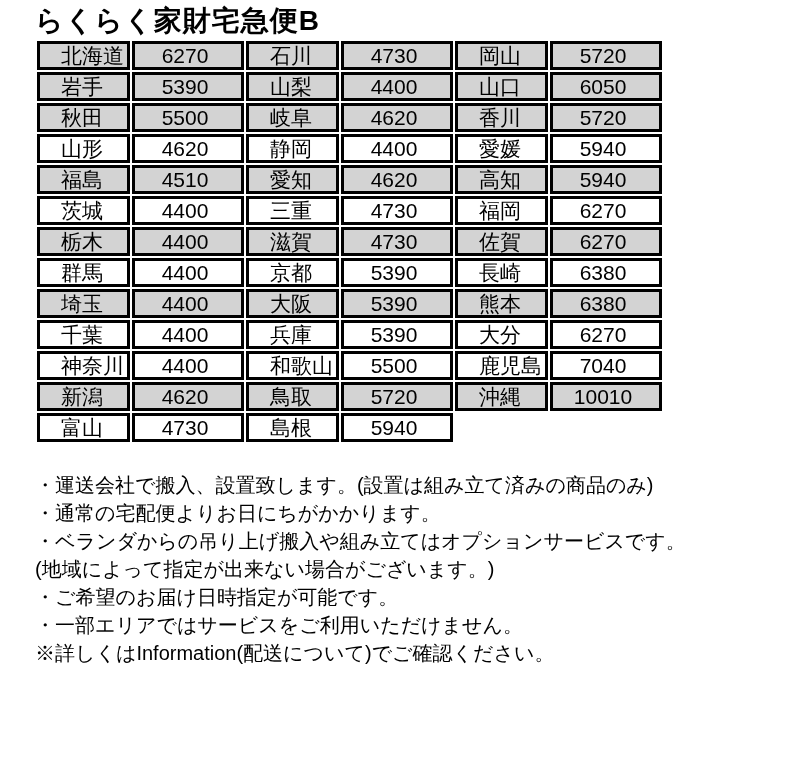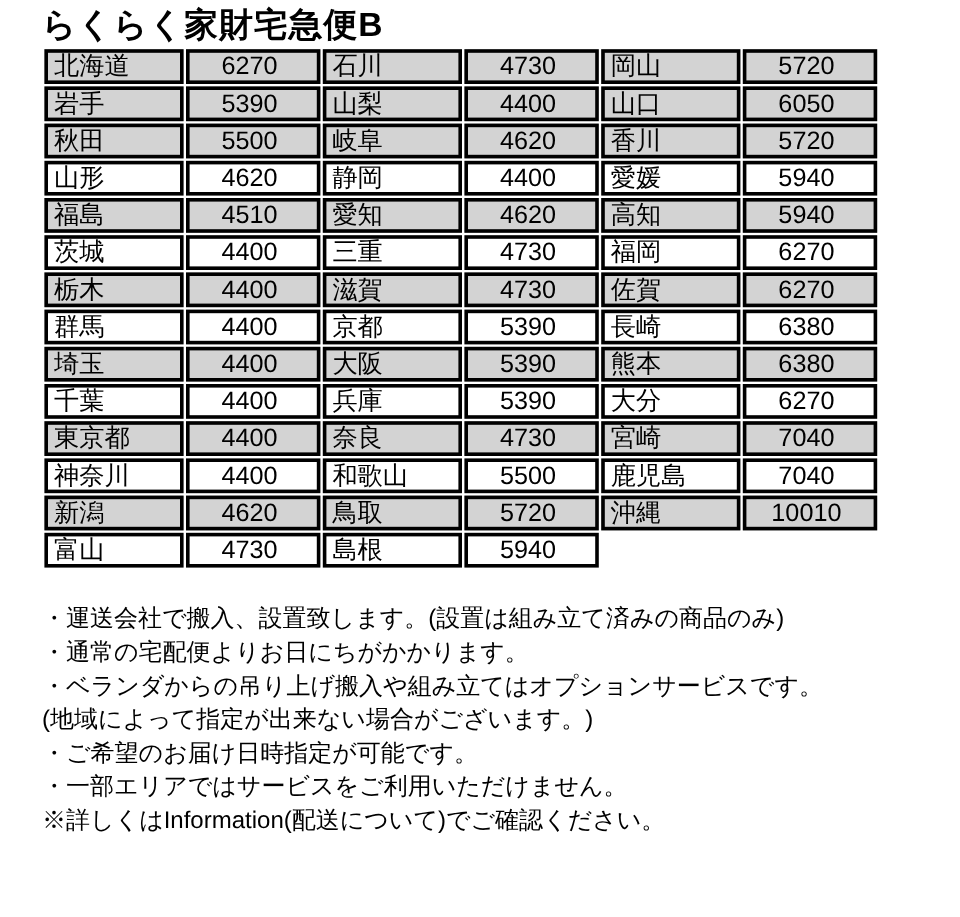--- a/index.html
+++ b/index.html
@@ -32,21 +32,21 @@
   }
   table.fees td{
     border:3px solid var(--border);
     height:29px;
     font-size:21px;
     line-height:23px;
     white-space:nowrap;
     overflow:hidden;
     background:var(--plain);
   }
-  table.fees td.name{width:116px;text-align:left;padding-left:5px;}
+  table.fees td.name{width:93px;text-align:left;padding-left:21px;}
   table.fees td.price{width:112px;text-align:center;padding-right:6px;}
   table.fees tr.shaded td.filled{background:var(--shaded);}
   table.fees td.empty{border:none;background:transparent;}
   .notes{
     margin-top:27px;
     font-size:20px;
     line-height:28px;
   }
   .note-line{white-space:nowrap;}
 </style>
@@ -130,28 +130,20 @@
           <td class="price filled">6380</td>
         </tr>
         <tr>
           <td class="name filled">千葉</td>
           <td class="price filled">4400</td>
           <td class="name filled">兵庫</td>
           <td class="price filled">5390</td>
           <td class="name filled">大分</td>
           <td class="price filled">6270</td>
         </tr>
-        <tr class="shaded">
-          <td class="name filled">東京都</td>
-          <td class="price filled">4400</td>
-          <td class="name filled">奈良</td>
-          <td class="price filled">4730</td>
-          <td class="name filled">宮崎</td>
-          <td class="price filled">7040</td>
-        </tr>
         <tr>
           <td class="name filled">神奈川</td>
           <td class="price filled">4400</td>
           <td class="name filled">和歌山</td>
           <td class="price filled">5500</td>
           <td class="name filled">鹿児島</td>
           <td class="price filled">7040</td>
         </tr>
         <tr class="shaded">
           <td class="name filled">新潟</td>

